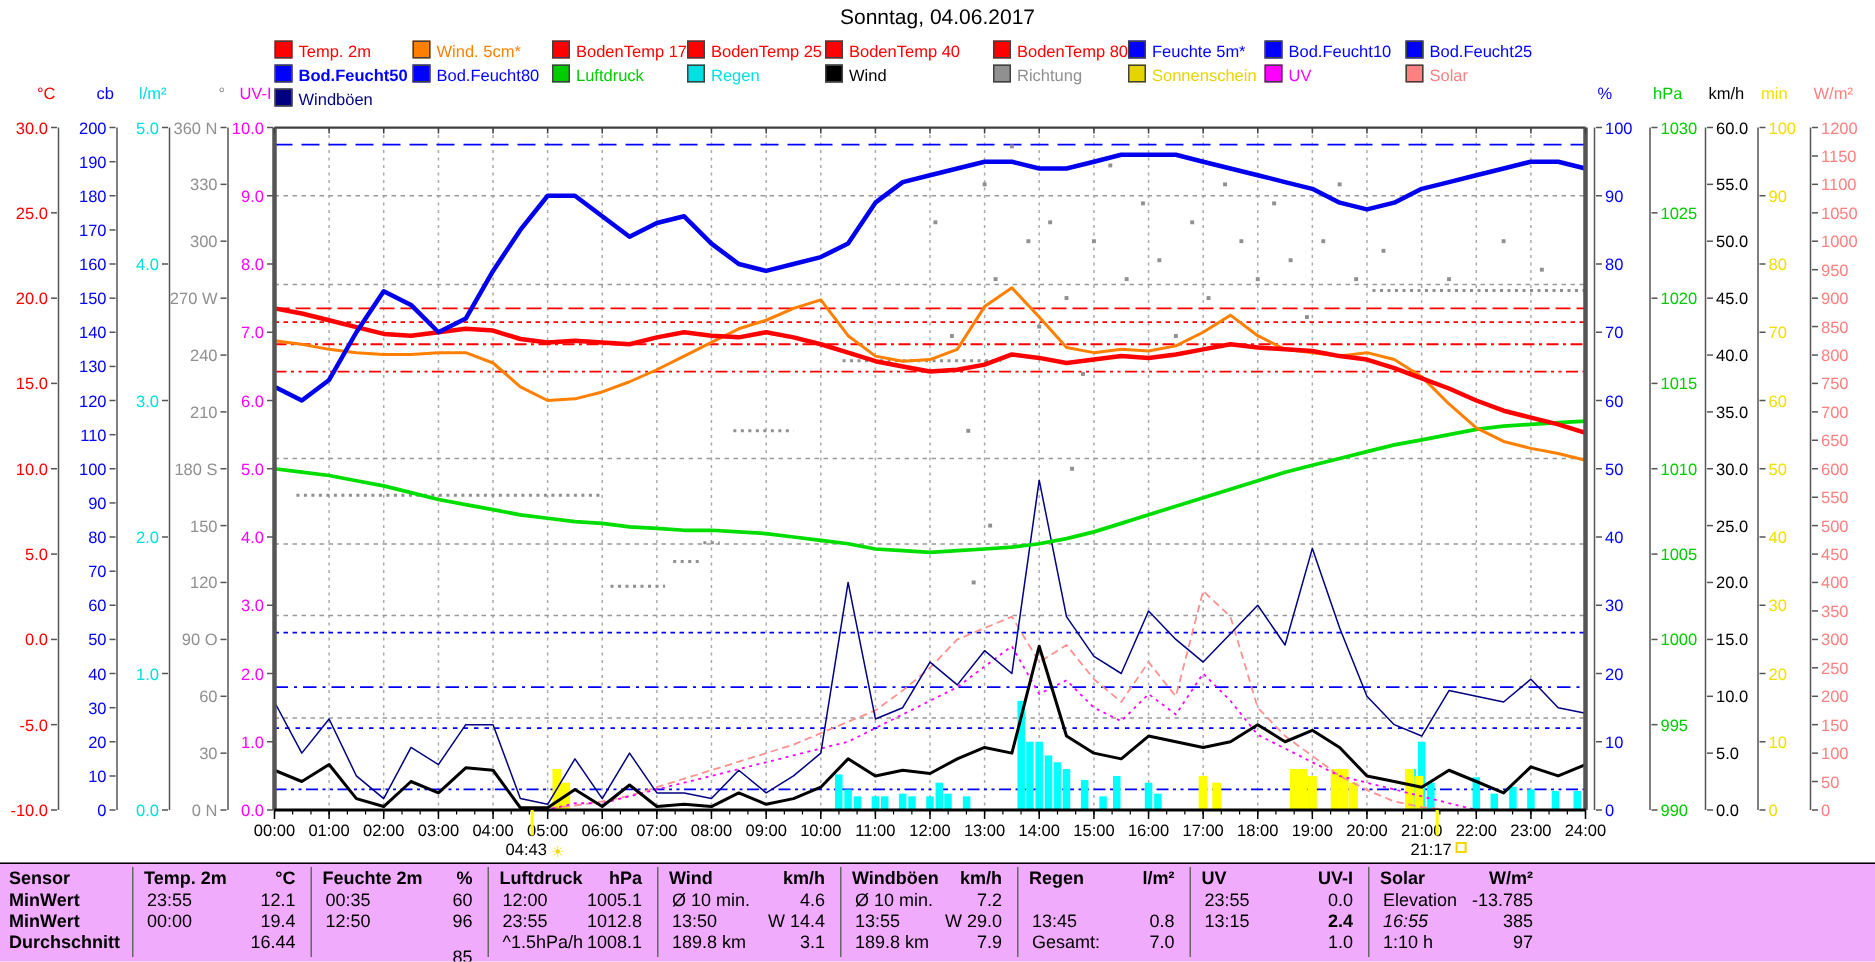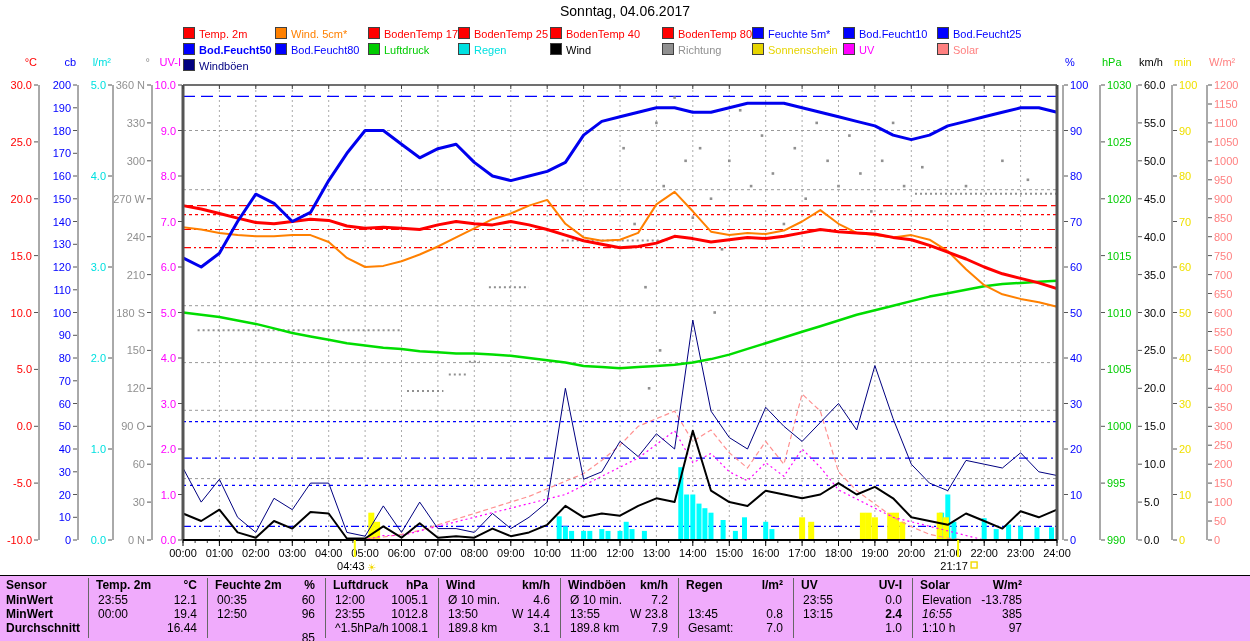--- a/index.html
+++ b/index.html
@@ -659,21 +659,21 @@
     <div class="t-cell " style="left: 448px; top: 32px;">13:50</div>
     <div class="t-cell t-right" style="left: 438px; top: 32px; width: 112px;">W 14.4</div>
     <div class="t-cell " style="left: 448px; top: 46px;">189.8 km</div>
     <div class="t-cell t-right" style="left: 438px; top: 46px; width: 112px;">3.1</div>
     <div class="t-sep" style="left: 560px;"></div>
     <div class="t-cell t-bold" style="left: 568px; top: 3px;">Windböen</div>
     <div class="t-cell t-bold t-right" style="left: 560px; top: 3px; width: 108px;">km/h</div>
     <div class="t-cell " style="left: 570px; top: 18px;">Ø 10 min.</div>
     <div class="t-cell t-right" style="left: 560px; top: 18px; width: 108px;">7.2</div>
     <div class="t-cell " style="left: 570px; top: 32px;">13:55</div>
-    <div class="t-cell t-right" style="left: 560px; top: 32px; width: 108px;">W 23.8</div>
+    <div class="t-cell t-right" style="left: 560px; top: 32px; width: 108px;">W 29.0</div>
     <div class="t-cell " style="left: 570px; top: 46px;">189.8 km</div>
     <div class="t-cell t-right" style="left: 560px; top: 46px; width: 108px;">7.9</div>
     <div class="t-sep" style="left: 678px;"></div>
     <div class="t-cell t-bold" style="left: 686px; top: 3px;">Regen</div>
     <div class="t-cell t-bold t-right" style="left: 678px; top: 3px; width: 105px;">l/m²</div>
     <div class="t-cell " style="left: 688px; top: 18px;"></div>
     <div class="t-cell t-right" style="left: 678px; top: 18px; width: 105px;"></div>
     <div class="t-cell " style="left: 688px; top: 32px;">13:45</div>
     <div class="t-cell t-right" style="left: 678px; top: 32px; width: 105px;">0.8</div>
     <div class="t-cell " style="left: 688px; top: 46px;">Gesamt:</div>

